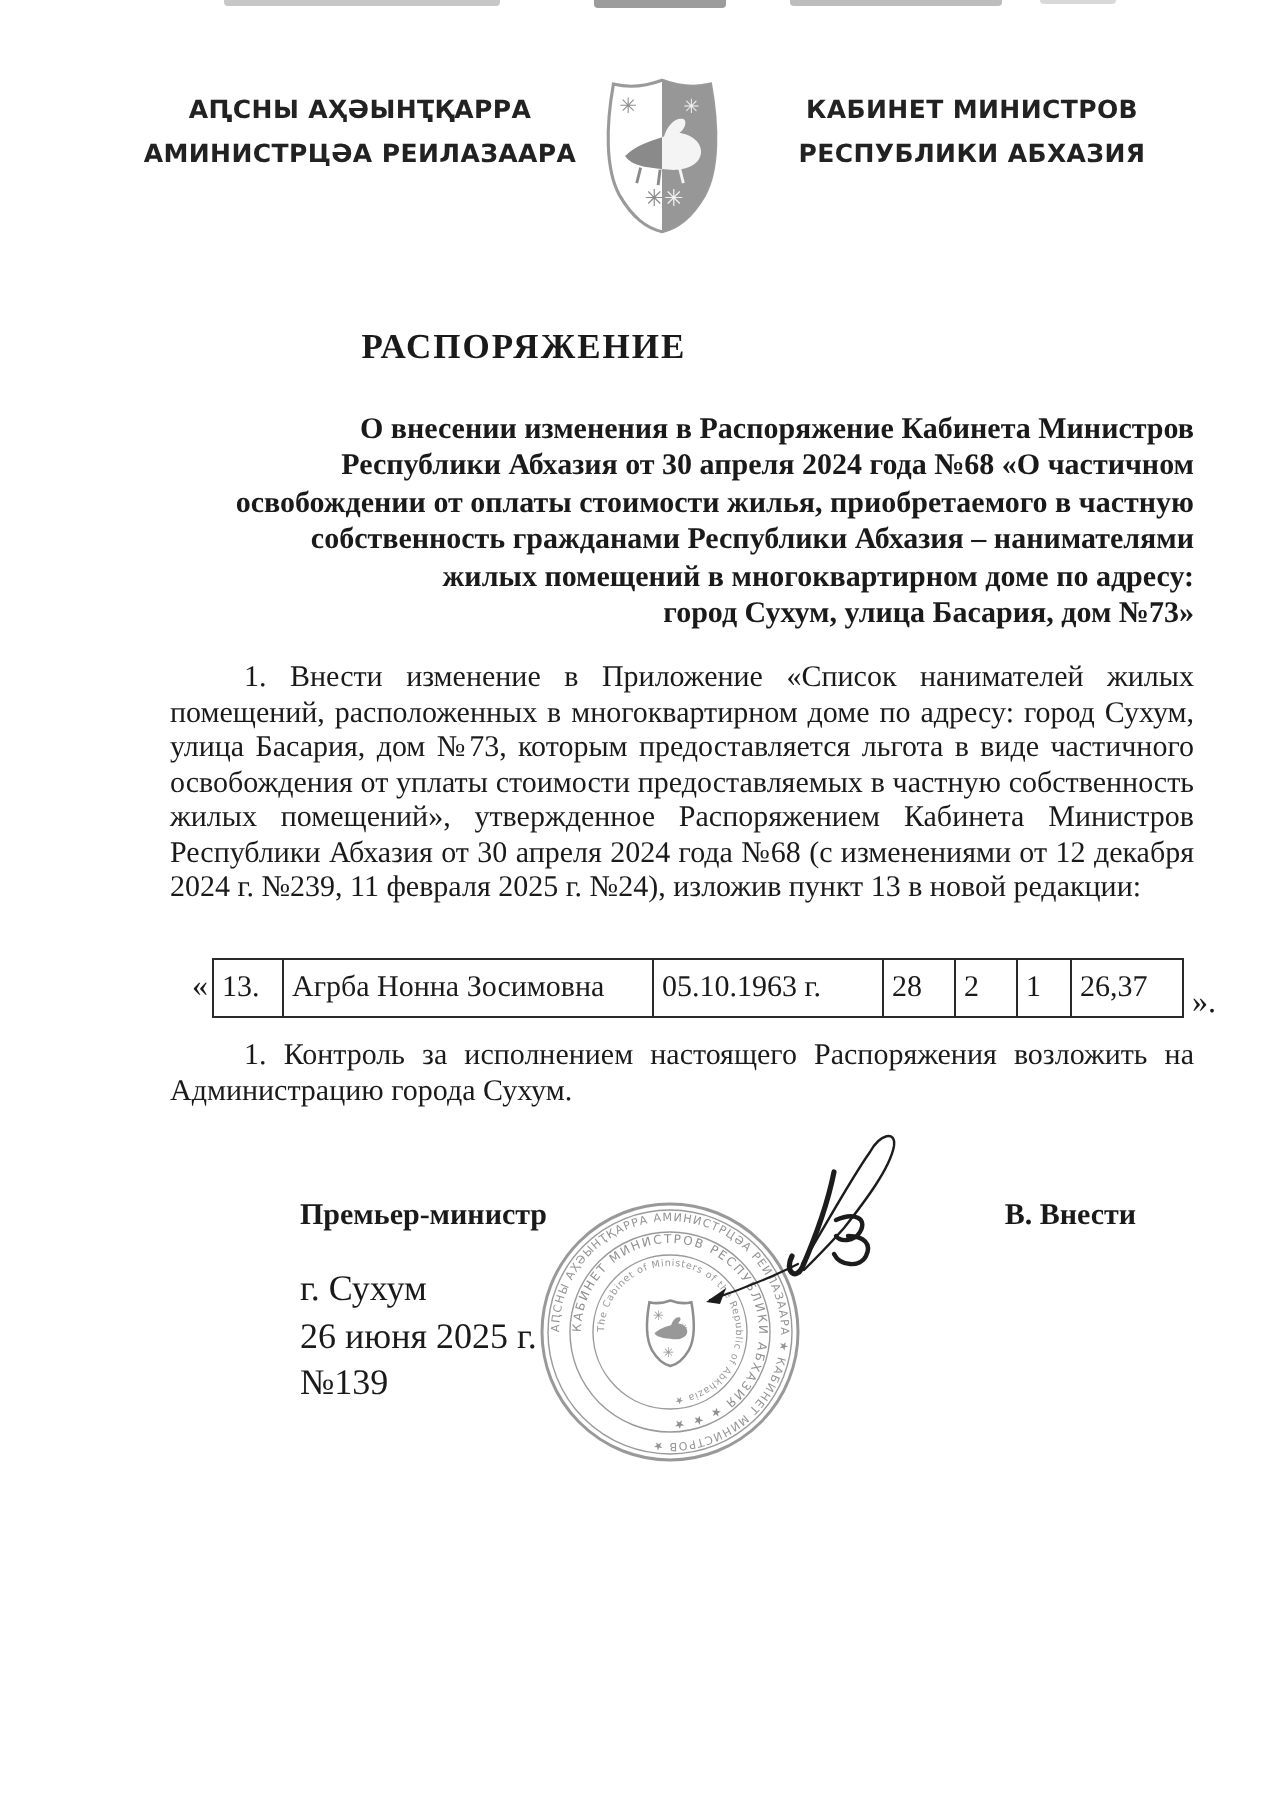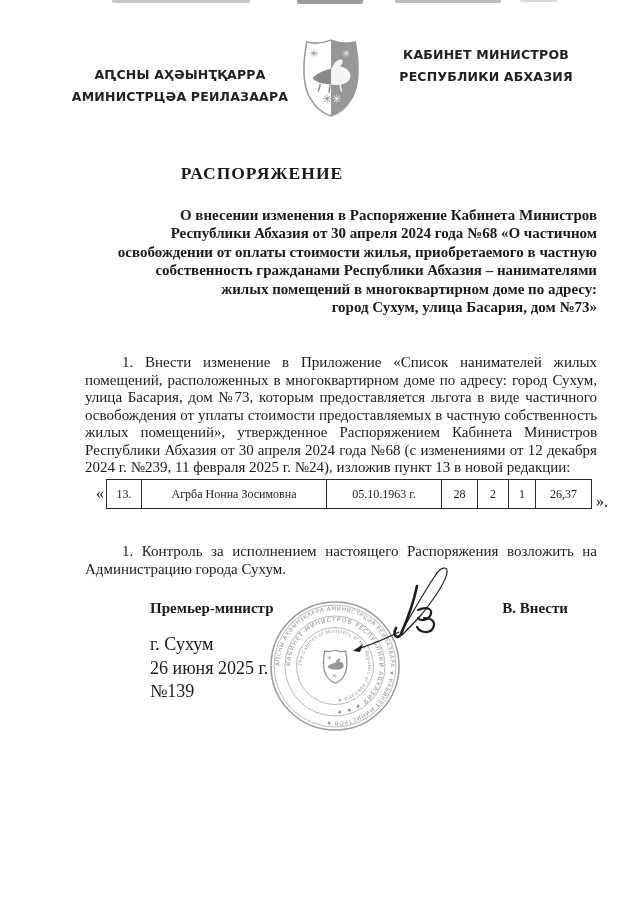--- a/index.html
+++ b/index.html
@@ -19,55 +19,55 @@
   .smudge.s4{left:520px;width:38px;height:2px;background:#d9d9d9;}
 
   
   .org{
     position:absolute;top:44px;
     font-family:"DejaVu Sans","Liberation Sans",sans-serif;
     font-weight:bold;font-size:12.5px;line-height:22px;
     text-align:center;color:#222;white-space:pre-line;
     letter-spacing:.2px;
   }
-  .org-left{left:60px;width:240px;margin-top:20px;}
+  .org-left{left:60px;width:240px;}
   .org-right{left:372px;width:228px;}
   .emblem{position:absolute;left:297px;top:36px;}
 
   
   .doc-title{
     position:absolute;left:0;top:163px;width:524px;
     text-align:center;font-weight:bold;font-size:17.5px;letter-spacing:1px;
   }
   .subject{
     position:absolute;left:85px;top:206px;width:512px;
     text-align:right;font-weight:bold;font-size:15px;line-height:18.4px;
     white-space:pre-line;
   }
 
   
   .para{
     position:absolute;left:85px;width:512px;
     font-size:15px;line-height:17.5px;
-    text-align:justify;text-indent:37px;margin-top:23px;
+    text-align:justify;text-indent:37px;
   }
   .para-1{top:331px;}
   .para-2{top:520px;}
 
   
   .table-line{
     position:absolute;left:96px;top:479px;
     display:flex;align-items:stretch;font-size:15px;
   }
   .quote-open{align-self:center;margin-right:2px;font-size:16px;}
   .quote-close{align-self:flex-end;margin-left:4px;font-size:16px;line-height:14px;}
   table.amendment{border-collapse:collapse;}
   table.amendment td{
     border:1.4px solid #2a2a2a;height:28px;
-    padding:0 4px;text-align:center;font-size:12px;white-space:nowrap;
+    padding:0 4px;text-align:left;font-size:15px;white-space:nowrap;
   }
   td.c-num{width:26px;}
   td.c-name{width:176px;text-align:left;padding-left:8px;}
   td.c-date{width:106px;}
   td.c-n4{width:27px;}
   td.c-n5{width:22px;}
   td.c-n6{width:18px;}
   td.c-area{width:47px;}
 
   

